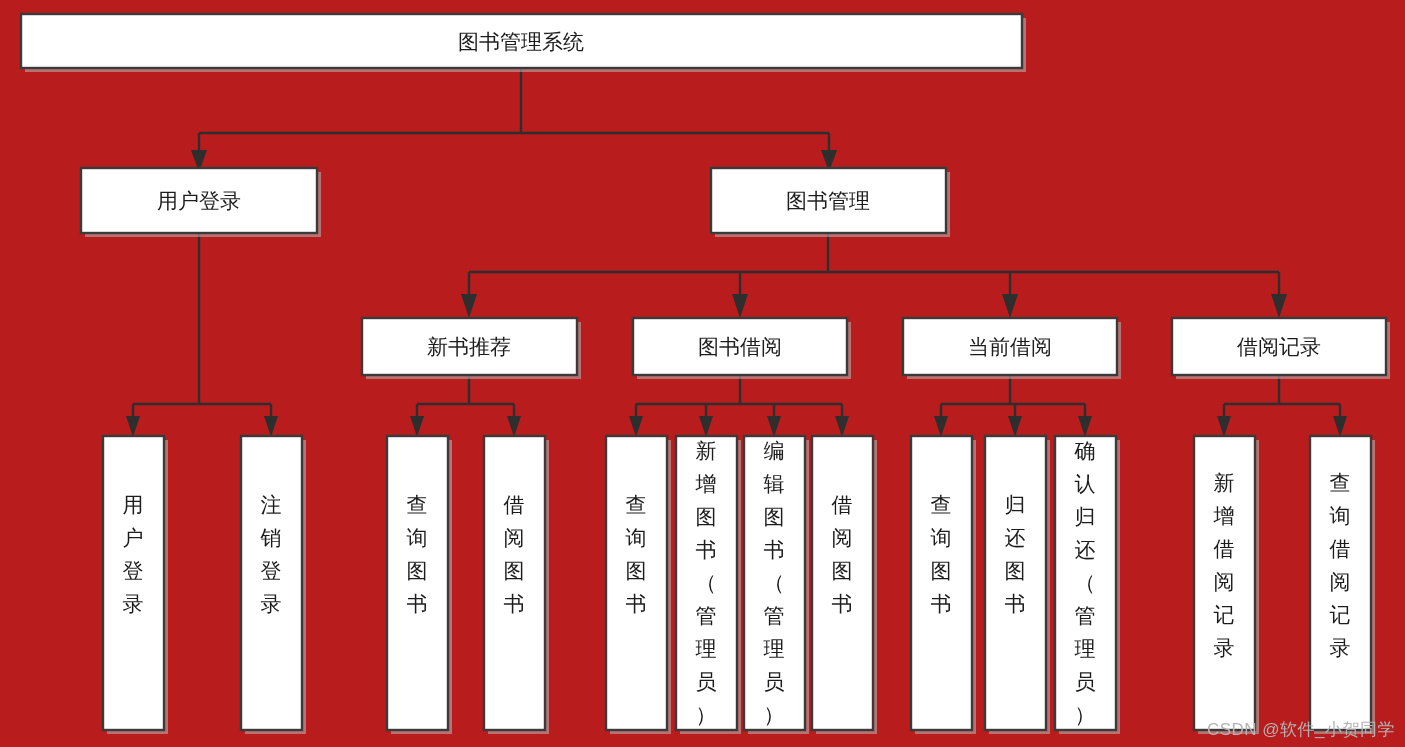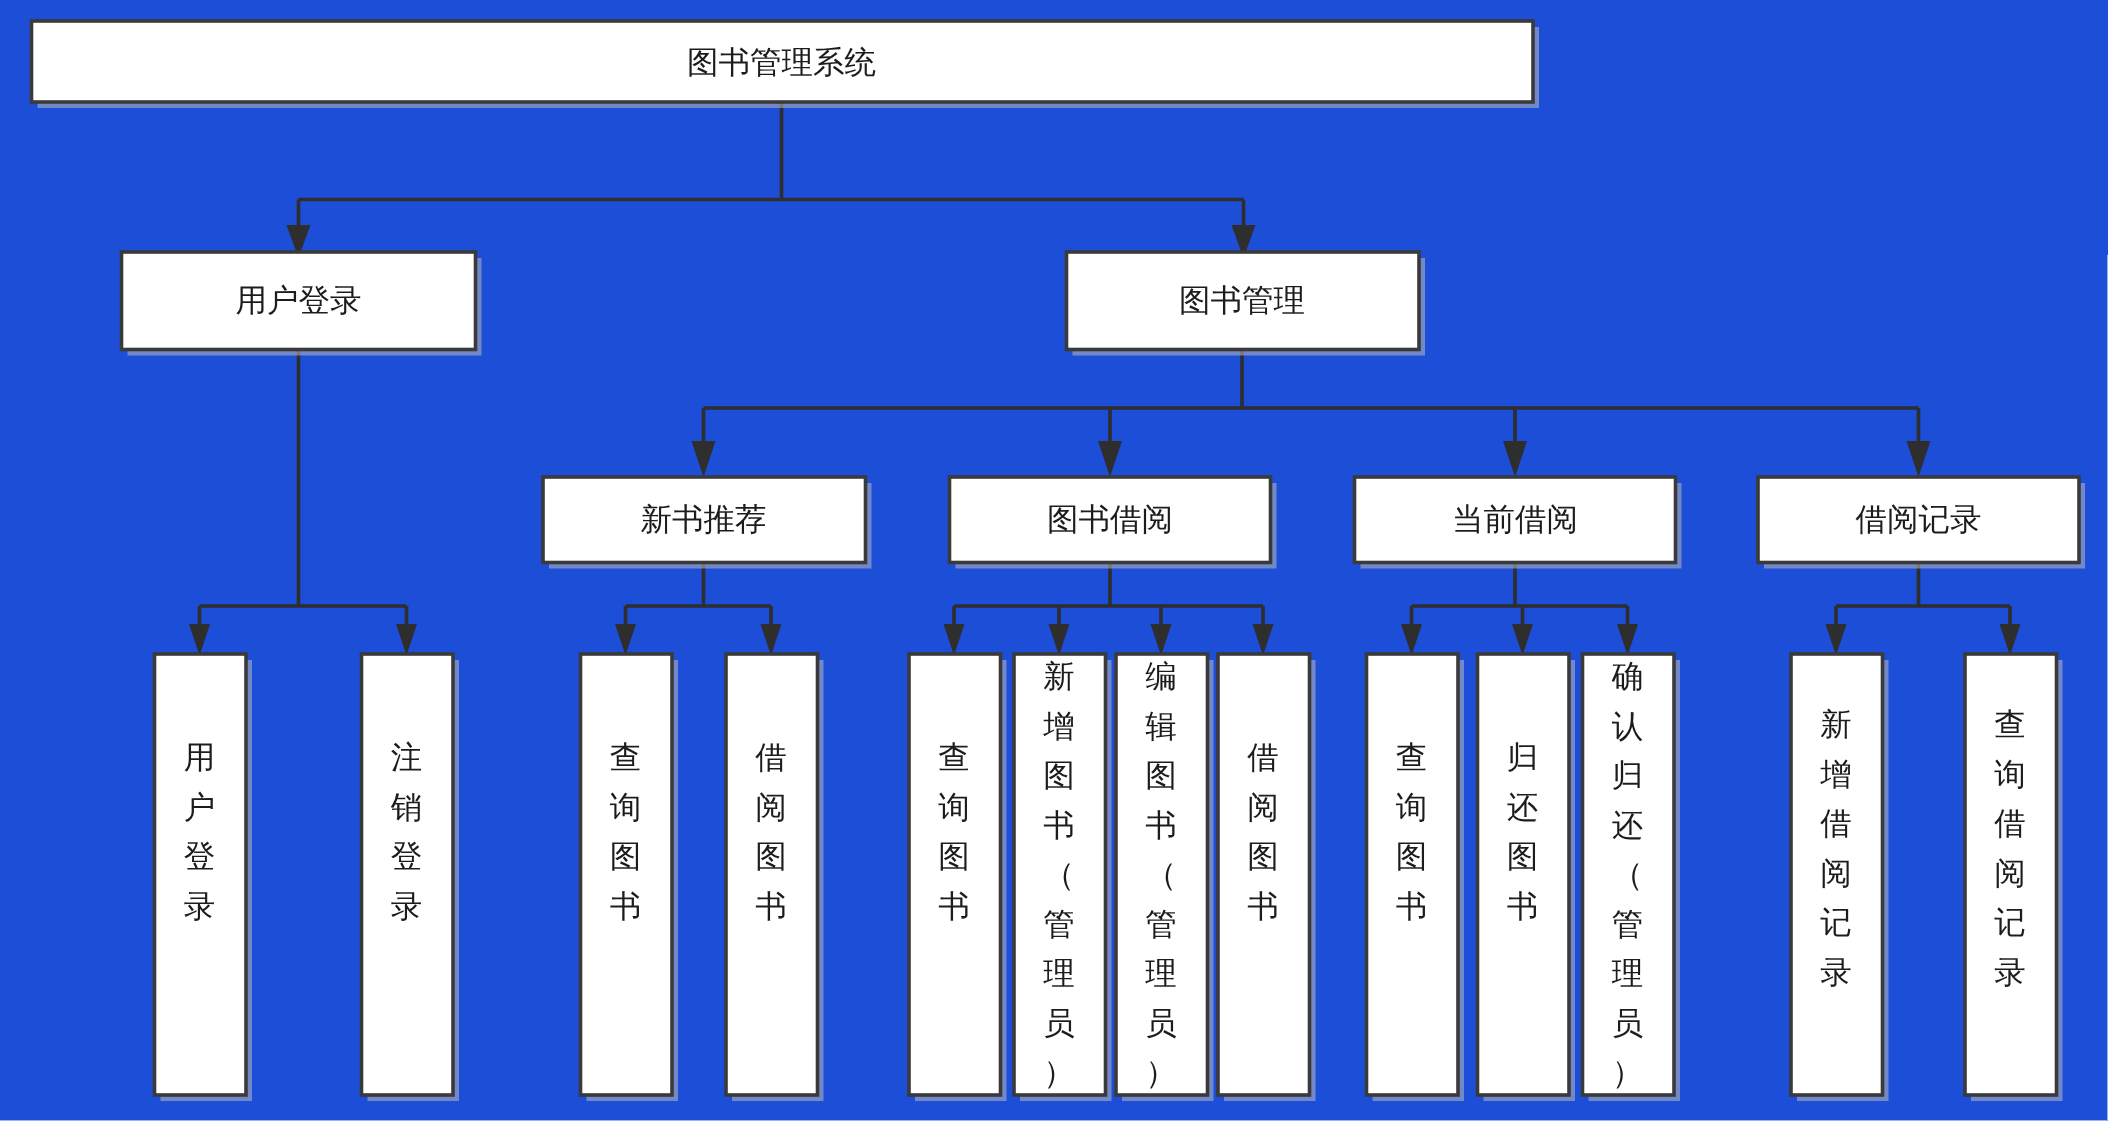--- a/index.html
+++ b/index.html
@@ -11,21 +11,21 @@
   body {
     width: 1405px;
     height: 747px;
     font-family: "Liberation Sans", "DejaVu Sans", sans-serif;
     overflow: hidden;
   }
   #diagram-root {
     position: relative;
     width: 1405px;
     height: 747px;
-    background: #1d4ed8;
+    background: #b91c1c;
   }
   svg#flow-svg {
     position: absolute;
     left: 0;
     top: 0;
     width: 1405px;
     height: 747px;
     display: block;
   }
   .node-rect {
@@ -258,14 +258,15 @@
       </g>
 
       <g>
         <rect class="node-shadow" x="1314" y="440" width="61" height="294"></rect>
         <rect class="node-rect" x="1310" y="436" width="61" height="294"></rect>
         <text class="node-label-v" x="1340" y="490"><tspan x="1340" y="490">查</tspan><tspan x="1340" y="523">询</tspan><tspan x="1340" y="556">借</tspan><tspan x="1340" y="589">阅</tspan><tspan x="1340" y="622">记</tspan><tspan x="1340" y="655">录</tspan></text>
       </g>
     </g>
   </svg>
 
+  <div class="watermark-text">CSDN @软件_小贺同学</div>
 
 </div>
 
 </body></html>

